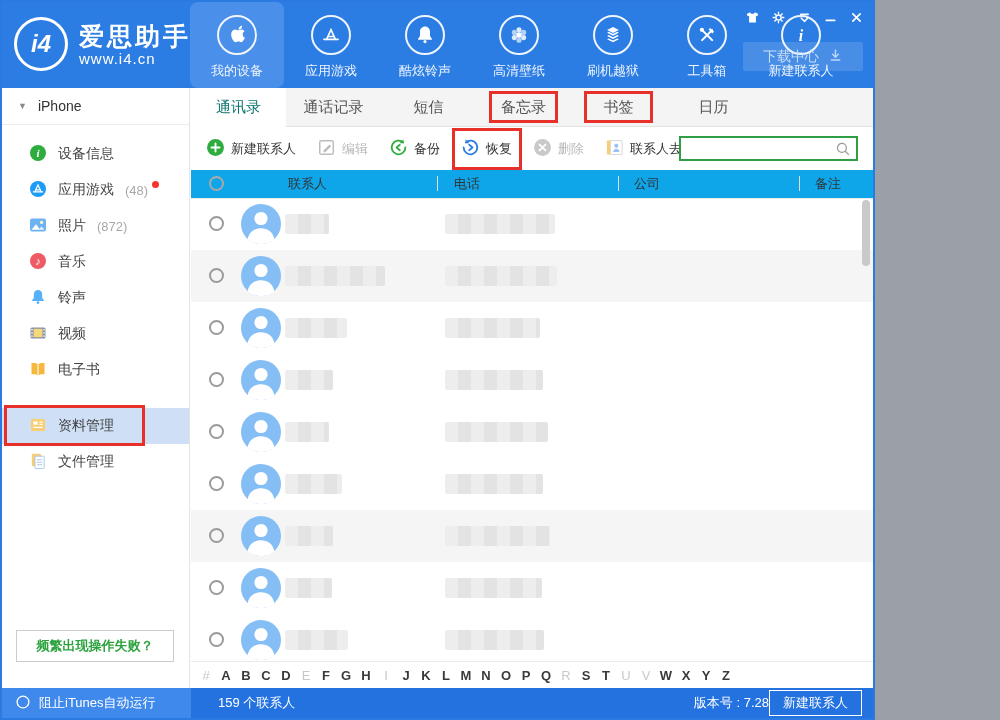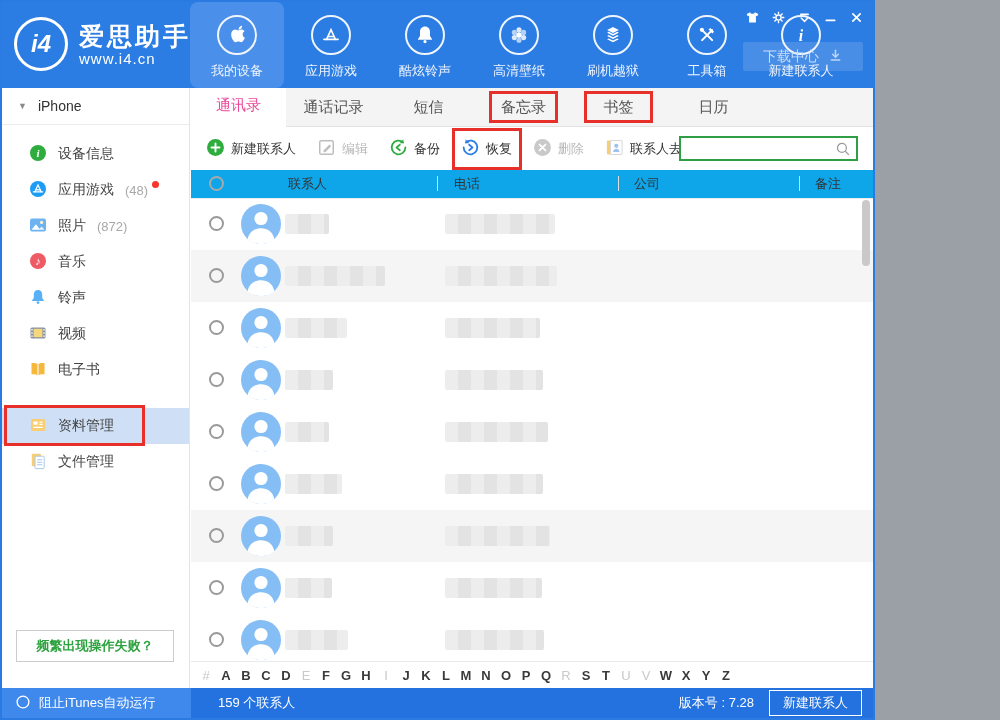--- a/index.html
+++ b/index.html
@@ -45,21 +45,21 @@
   .ann-box{position:absolute;border:3px solid var(--ann);pointer-events:none;box-sizing:border-box;z-index:5;}
   .side-item .ann-box{left:2px;top:-3px;width:141px;height:41px;}
   .help-btn{position:absolute;left:14px;right:15px;bottom:26px;height:30px;border:1px solid #ccc;
     background:#fff;display:flex;align-items:center;justify-content:center;color:#2ca23e;
     font-weight:bold;font-size:13px;cursor:pointer;}
   
   .main{position:absolute;left:189px;top:86px;right:0;bottom:30px;background:#fff;}
   .tabbar{position:absolute;left:0;top:0;right:0;height:38px;background:#f4f4f4;
     border-bottom:1px solid #e2e2e2;display:flex;}
   .tab{width:95px;line-height:38px;text-align:center;font-size:15px;color:#555;cursor:pointer;position:relative;}
-  .tab.active{background:#fff;color:#ec4899;box-shadow:0 1px 0 #fff;font-family:Liberation Mono, monospace;}
+  .tab.active{background:#fff;color:#0f766e;box-shadow:0 1px 0 #fff;}
   .tab .ann-box{left:13px;right:13px;top:3px;bottom:3px;}
   .toolbar{position:absolute;left:0;top:39px;right:0;height:43px;display:flex;align-items:center;
     padding-left:15px;background:#fff;}
   .tool-btn{display:flex;align-items:center;gap:6px;font-size:13px;color:#333;margin-right:21px;
     cursor:pointer;position:relative;white-space:nowrap;}
   .tool-btn svg{width:19px;height:19px;flex:none;}
   .tool-btn.disabled{color:#b8b8b8;cursor:default;}
   .tool-btn .ann-box{left:-9px;top:-10px;right:-10px;bottom:-10px;}
   .searchbox{position:absolute;right:15px;top:48px;width:179px;height:25px;border:2px solid #2f9e44;
     background:#fff;display:flex;align-items:center;box-sizing:border-box;}
@@ -87,21 +87,21 @@
   .alphabet{position:absolute;left:0;right:0;bottom:0;height:26px;background:#fff;
     border-top:1px solid #eaeaea;display:flex;align-items:center;padding-left:5px;}
   .letter{width:20px;text-align:center;font-size:13px;font-weight:bold;color:#3a3a3a;cursor:pointer;}
   .letter.dis{color:#c9c9c9;font-weight:normal;cursor:default;}
   
   .statusbar{position:absolute;left:0;right:0;bottom:0;height:30px;background:#2372e0;display:flex;color:#fff;}
   .status-left{width:189px;background:#4089ec;display:flex;align-items:center;padding-left:13px;
     gap:8px;font-size:13px;box-sizing:border-box;cursor:pointer;}
   .status-left svg{width:16px;height:16px;}
   .status-main{flex:1;display:flex;align-items:center;padding-left:27px;font-size:13px;}
-  .status-right{margin-left:auto;display:flex;align-items:center;gap:15px;padding-right:11px;font-size:13px;}
+  .status-right{margin-left:auto;display:flex;align-items:center;padding-right:11px;font-size:13px;}
   .update-btn{border:1px solid #fff;padding:3px 13px;font-size:13px;cursor:pointer;}
 </style>
 </head>
 <body>
 
 <div class="window">
 
   <div class="header">
     <div class="logo">
       <div class="logo-badge">i4</div>

